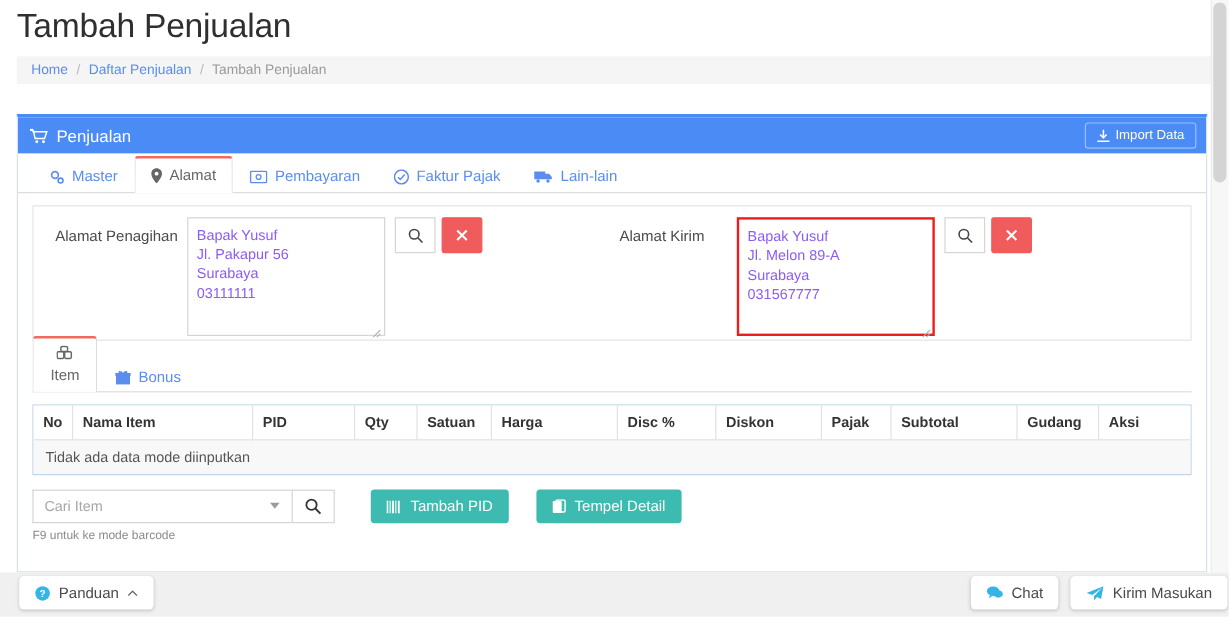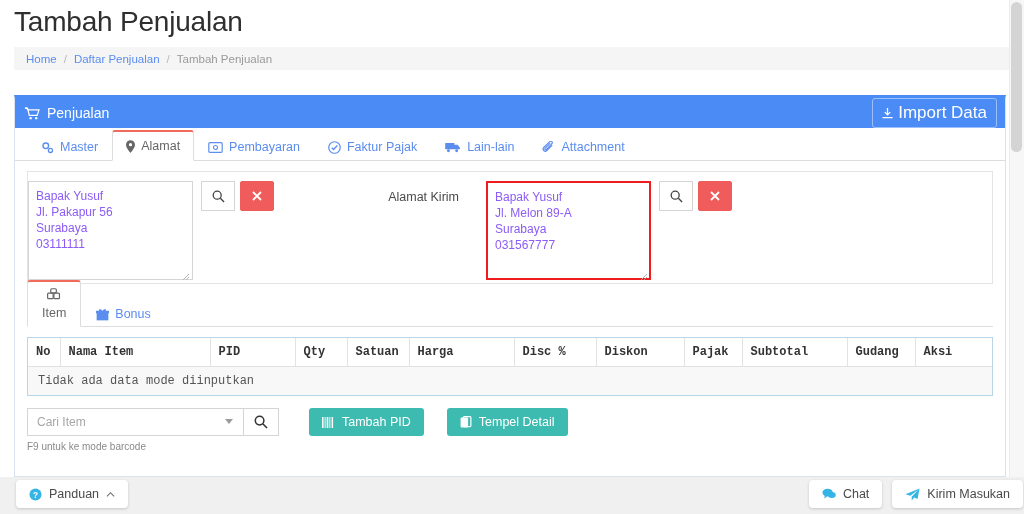--- a/index.html
+++ b/index.html
@@ -43,21 +43,21 @@
   .panel-head {
     height: 30px; background: #4a8bf5;
     display: flex; align-items: center; justify-content: space-between;
     padding: 0 8px 0 10px;
   }
   .panel-head .title {
     color: #fff; font-size: 14px; display:flex; align-items:center; gap:7px;
   }
   .btn-import {
     border: 1px solid #9cc0fb; color:#fff; background: transparent;
-    font-size: 17px; padding: 4px 9px; border-radius: 3px;
+    font-size: 11px; padding: 4px 9px; border-radius: 3px;
     display:flex; align-items:center; gap:5px; cursor: pointer;
     font-family: "Liberation Sans", sans-serif;
   }
 
   
   .tabs {
     height: 33px;
     border-bottom: 1px solid #ddd;
     display: flex; align-items: flex-end;
     padding-left: 12px;
@@ -147,21 +147,20 @@
   .tab2.active {
     color:#666; background:#fff;
     border: 1px solid #ddd; border-bottom: 1px solid #fff;
     border-top: 2px solid #f06b5c; border-radius: 3px 3px 0 0; flex-direction: column;
   }
 
   
   .tbl-wrap {
     margin: 10px 12px 0 12px;
     border: 1px solid #b9d6e8;
-    font-family: Liberation Mono, monospace;
   }
   table.items { width: 100%; border-collapse: collapse; }
   table.items th {
     font-size: 12px; color: #333; font-weight: bold;
     text-align: left; padding: 7px 8px;
     border-right: 1px solid #e2e2e2;
     border-bottom: 1px solid #e2e2e2;
     background: #fff;
     white-space: nowrap;
   }
@@ -308,33 +307,26 @@
       <div class="tab">
         <span>
           <svg width="16" height="11" viewBox="0 0 17 12">
               <path d="M0 1h10v7H0zM10 3h3.5l2.5 3v2H10z" fill="#5b8def"></path>
               <circle cx="3.5" cy="9.6" r="1.6" fill="#5b8def"></circle>
               <circle cx="12.5" cy="9.6" r="1.6" fill="#5b8def"></circle>
             </svg>
         </span>
         <span>Lain-lain</span>
       </div>
-      <div class="tab">
-        <span>
-          <svg width="13" height="13" viewBox="0 0 14 14">
-              <path d="M11 4.5L5.2 10.3a2.3 2.3 0 11-3.3-3.3l6.4-6.4a1.6 1.6 0 012.3 2.3L4.6 9.2a.9.9 0 01-1.3-1.3l5.5-5.5" fill="none" stroke="#5b8def" stroke-width="1.2"></path>
-            </svg>
-        </span>
-        <span>Attachment</span>
-      </div>
     </div>
 
     <div class="addr-box">
 
       <div class="addr-group">
+        <div class="addr-label">Alamat Penagihan</div>
         <div class="ta-wrap">
           <textarea class="addr-ta" style="">Bapak Yusuf
 Jl. Pakapur 56
 Surabaya
 03111111</textarea>
           <span class="ta-grip">
             <svg width="8" height="8" viewBox="0 0 8 8">
                 <path d="M7 1L1 7M7 4L4 7" stroke="#b0b0b0" stroke-width="0.9" fill="none"></path>
               </svg>
           </span>

